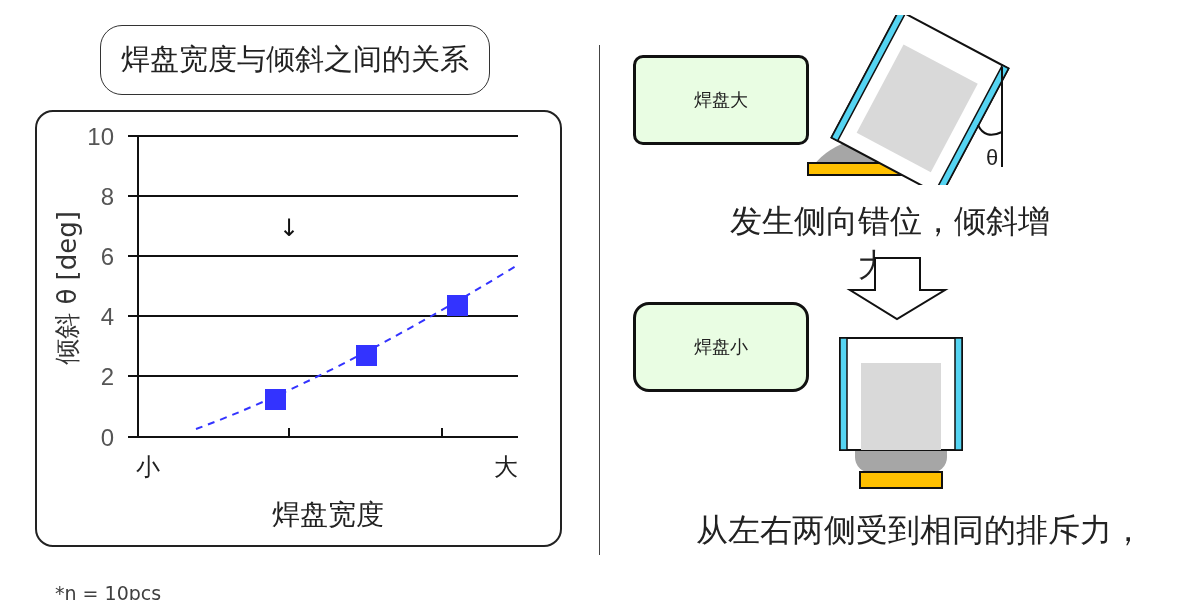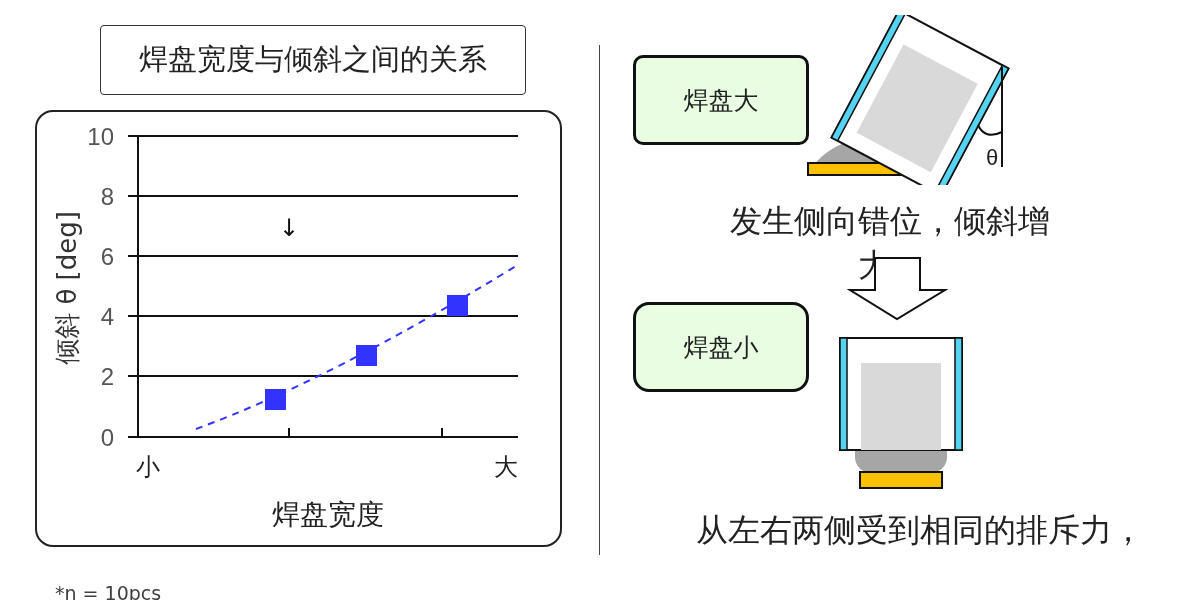--- a/index.html
+++ b/index.html
@@ -1,25 +1,25 @@
 <!DOCTYPE html>
 <html><head>
 <meta charset="utf-8">
 <style>
   html, body { margin:0; padding:0; }
   body { width:1200px; height:600px; background:#ffffff; position:relative; overflow:hidden;
          font-family:"DejaVu Sans", "Liberation Sans", sans-serif; color:#222; }
   .abs { position:absolute; }
-  .title-box { left:100px; top:25px; width:426px; height:70px; border:1.5px solid #333; border-radius:4px;
+  .title-box { left:100px; top:25px; width:390px; height:70px; border:1.5px solid #333; border-radius:22px;
                box-sizing:border-box; display:flex; align-items:center; justify-content:center; font-size:29px; color:#222; }
   .chart-frame { left:35px; top:110px; width:527px; height:437px; border:2px solid #222; border-radius:18px; box-sizing:border-box; }
   .note { left:55px; top:582px; font-size:19px; color:#404040; }
   .divider { left:599px; top:45px; width:1px; height:510px; background:#444; }
   .label-box { border:3px solid #111; border-radius:10px; background:#e9fde3; box-sizing:border-box;
-               display:flex; align-items:center; justify-content:center; font-size:25px; color:#222; }
+               display:flex; align-items:center; justify-content:center; font-size:18px; color:#222; }
   .caption { font-size:32px; color:#222; text-align:center; }
 </style>
 </head>
 <body>
 
 <div class="abs title-box">焊盘宽度与倾斜之间的关系</div>
 
 <div class="abs chart-frame"></div>
 
 <svg class="abs" style="left:0;top:0" width="600" height="600">

